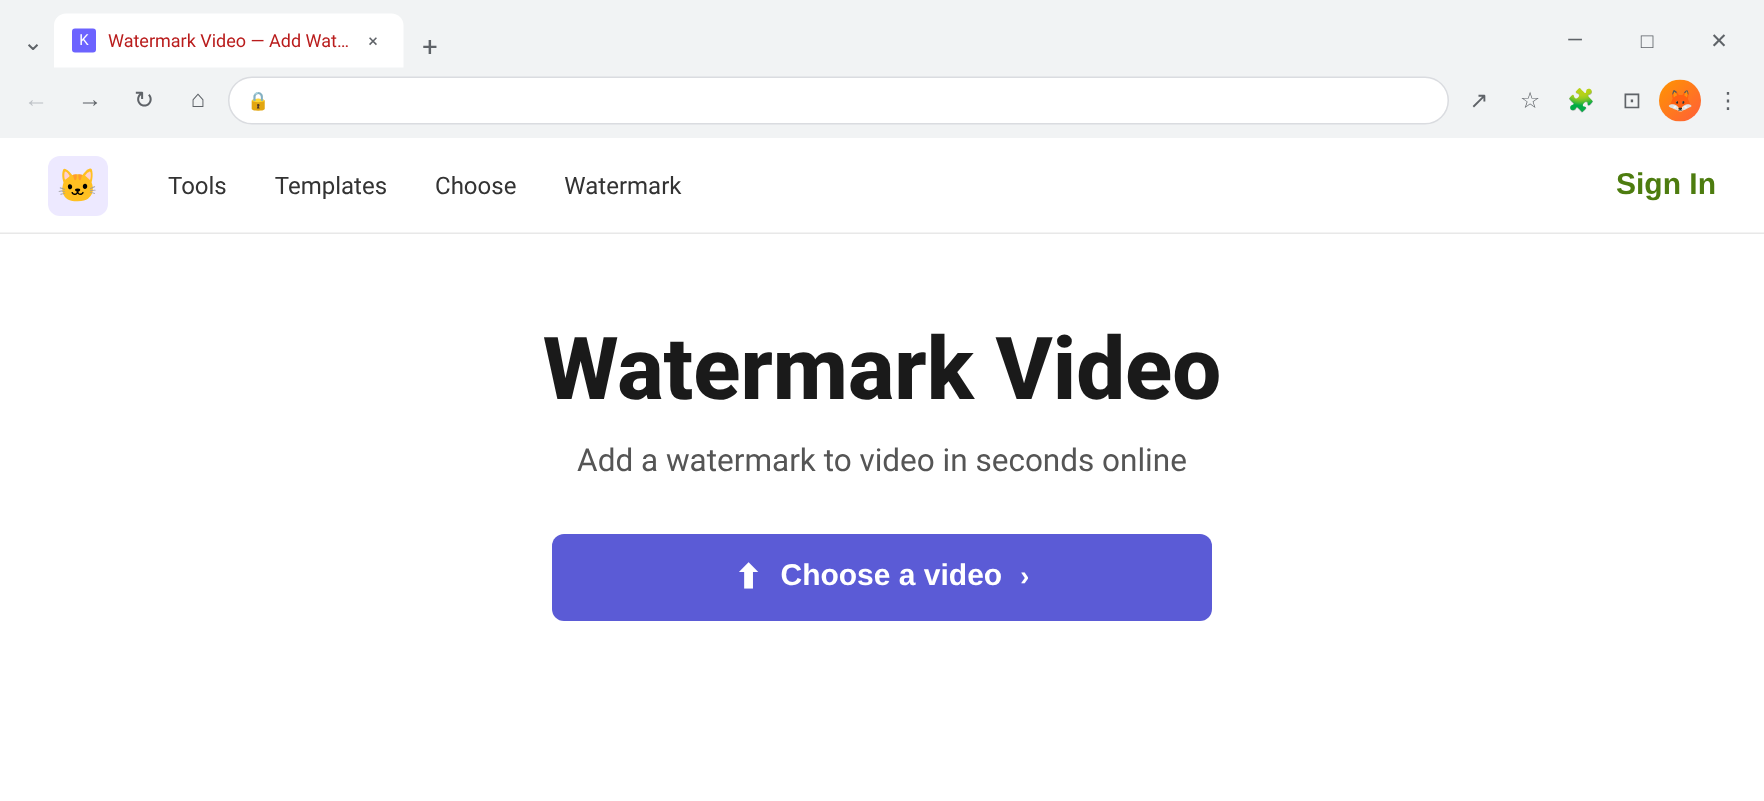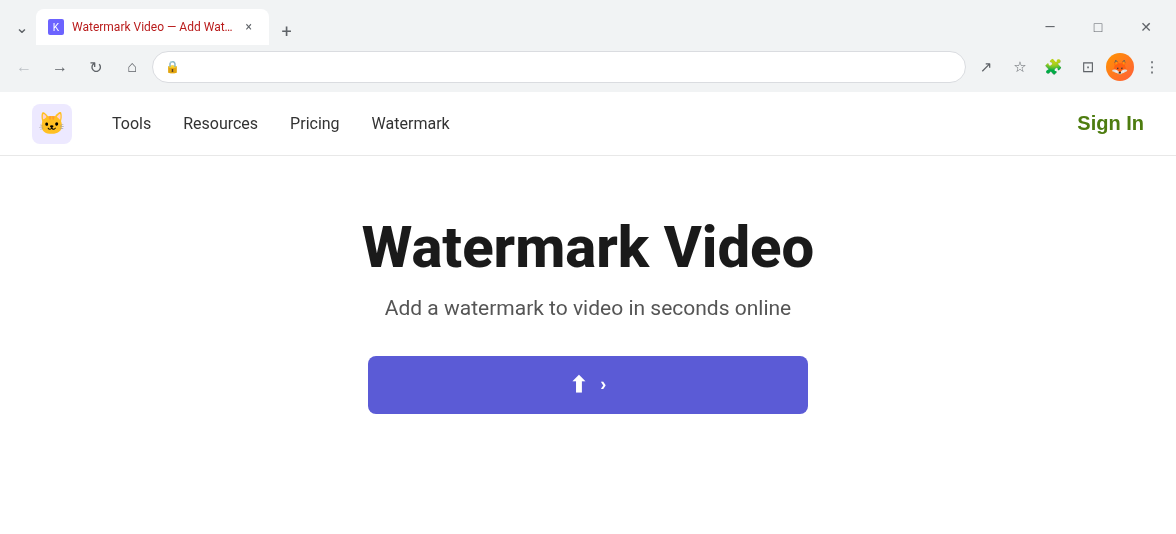--- a/index.html
+++ b/index.html
@@ -415,30 +415,31 @@
 
 <div class="page-content">
 
   <nav class="navbar">
     <div class="logo-container">
       <div class="logo-icon">🐱</div>
     </div>
 
     <div class="nav-links">
       <a class="nav-link">Tools</a>
-      <a class="nav-link">Resources</a>
-      <a class="nav-link">Pricing</a>
+      <a class="nav-link">Templates</a>
+      <a class="nav-link">Choose</a>
       <a class="nav-link">Watermark</a>
     </div>
 
     <button class="sign-in-btn">Sign In</button>
   </nav>
 
   <section class="hero">
     <h1 class="hero-title">Watermark Video</h1>
     <p class="hero-subtitle">Add a watermark to video in seconds online</p>
     <button class="cta-button">
       <span class="upload-icon">⬆</span>
+      <span>Choose a video</span>
       <span class="chevron-icon">›</span>
     </button>
   </section>
 
 </div>
 
 </body></html>

